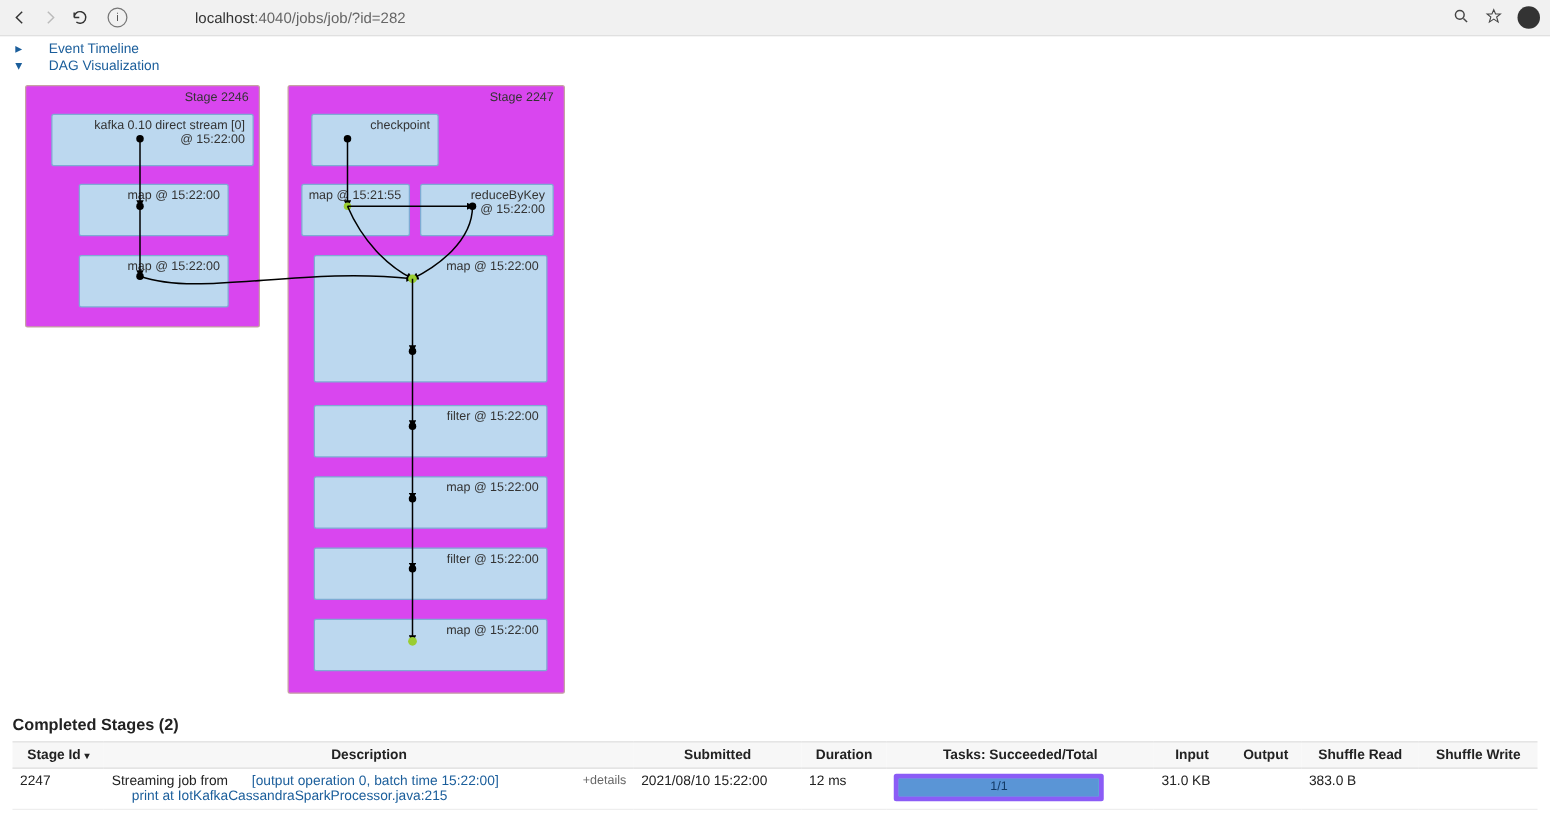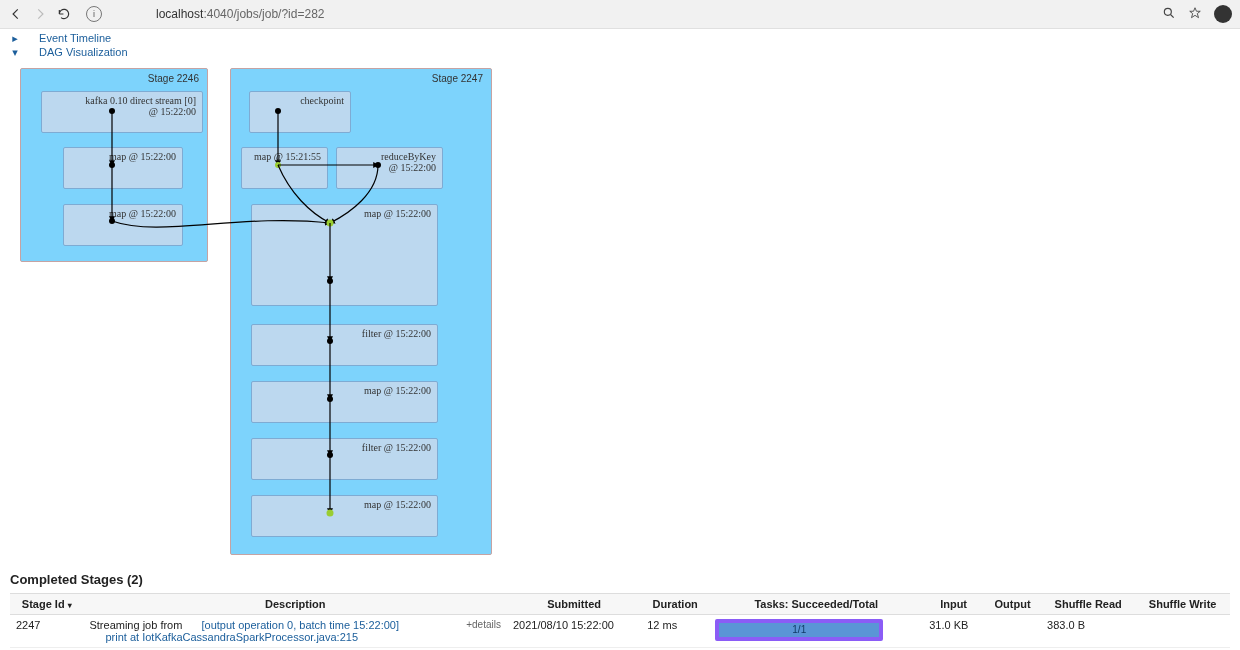--- a/index.html
+++ b/index.html
@@ -11,24 +11,24 @@
   .url-path { color:#666; }
   .info-icon { width:14px; height:14px; border:1px solid #777; border-radius:50%; display:inline-flex; align-items:center; justify-content:center; font-size:9px; margin-right:6px; color:#555; }
   .bar-icons { display:flex; align-items:center; gap:12px; color:#444; }
   .avatar { width:18px; height:18px; border-radius:50%; background:#333; display:inline-block; }
   .content { padding:2px 10px 10px 10px; position:relative; }
   .link { color:#1b5e9b; cursor:pointer;padding-left:16px; }
   .toggle-row { font-size:11px; margin:1px 0; }
   .toggle-arrow { display:inline-block; width:10px; text-align:center; color:#1b5e9b; }
   .dag-area { position:relative; width:460px; height:495px; margin-top:4px; }
   .dag-svg { position:absolute; left:0; top:0; width:460px; height:495px; pointer-events:none; }
-  .stage-box { position:absolute; border:1px solid #c5a3a3; background:#7dd3fc; border-radius:2px; }
+  .stage-box { position:absolute; border:1px solid #c5a3a3; background:#d946ef; border-radius:2px; }
   .stage-title { position:absolute; top:4px; right:8px; font-size:10px; color:#333; }
   .rdd { position:absolute; background:#bcd8ef; border:1px solid #7eabd3; border-radius:2px; font-size:10px; color:#333; }
-  .rdd-label { position:absolute; top:3px; right:6px; text-align:right; line-height:11px;font-family:Liberation Serif, serif; }
+  .rdd-label { position:absolute; top:3px; right:6px; text-align:right; line-height:11px; }
   .section-title { font-size:13px; font-weight:bold; margin-top:14px; margin-bottom:6px; }
   table.stages { width:100%; border-collapse:collapse; font-size:11px; }
   table.stages th { text-align:center; padding:4px 6px; background:#f7f7f7; border-top:1px solid #ddd; border-bottom:1px solid #ddd; font-weight:bold; }
   table.stages td { padding:4px 6px; border-bottom:1px solid #eee; vertical-align:top; }
   .sort-caret { font-size:8px; margin-left:3px; }
   .prog-shell { position:relative; width:160px; height:14px; background:#5eead4; border:4px solid #8b5cf6; border-radius:2px; }
   .prog-fill { position:absolute; left:0; top:0; bottom:0; width:100%; background:#5a95d6; }
   .prog-text { position:absolute; left:0; right:0; top:0; bottom:0; text-align:center; font-size:10px; line-height:14px; color:#123a66; }
   .details { float:right; color:#666; font-size:10px; }
   svg { overflow:visible; }
@@ -92,21 +92,21 @@
         </div>
       </div>
       <div class="rdd" style="left:42px; top:78px; width:118px; height:40px;">
         <div class="rdd-label"><span>map @ 15:22:00</span></div>
       </div>
       <div class="rdd" style="left:42px; top:135px; width:118px; height:40px;">
         <div class="rdd-label"><span>map @ 15:22:00</span></div>
       </div>
     </div>
 
-    <div class="stage-box" style="left:220px; top:5px; width:220px; height:485px;padding-left:40px;">
+    <div class="stage-box" style="left:220px; top:5px; width:220px; height:485px;">
       <div class="stage-title">Stage 2247</div>
       <div class="rdd" style="left:18px; top:22px; width:100px; height:40px;">
         <div class="rdd-label"><span>checkpoint</span></div>
       </div>
       <div class="rdd" style="left:10px; top:78px; width:85px; height:40px;">
         <div class="rdd-label"><span>map @ 15:21:55</span></div>
       </div>
       <div class="rdd" style="left:105px; top:78px; width:105px; height:40px;">
         <div class="rdd-label">
           <span>reduceByKey</span><br>

